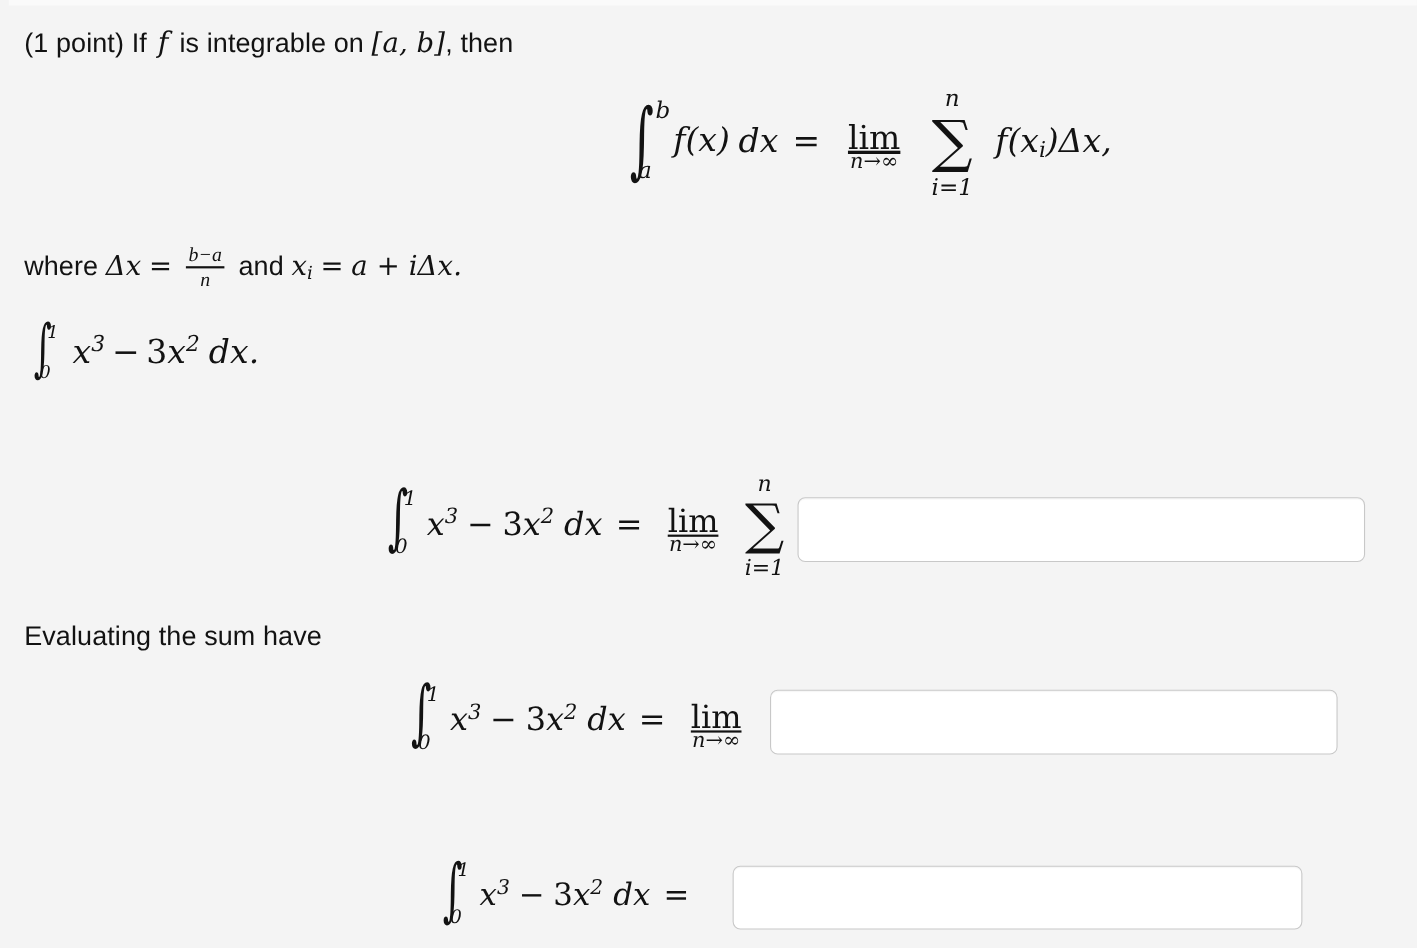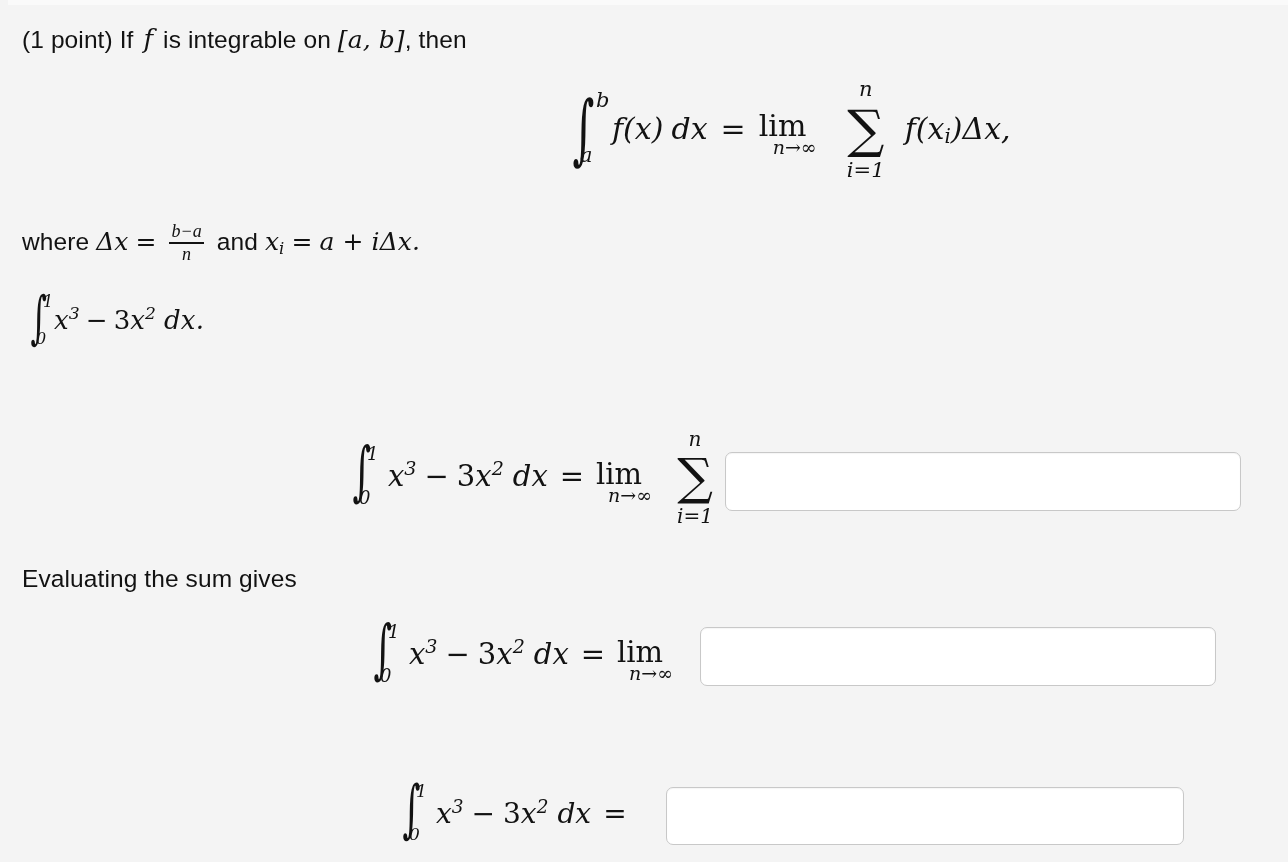--- a/index.html
+++ b/index.html
@@ -91,23 +91,25 @@
   
   .intg-sm { font-size: 24px; width: 26px; height: 42px; }
   .intg-sm .sym { position: absolute; left: 2px; top: 6px; font-size: 30px; }
   .intg-sm .lim-top { top: -7px; left: 15px; font-size: 16px; }
   .intg-sm .lim-bot { bottom: -6px; left: 8px; font-size: 16px; }
 
   
   .limop {
     display: inline-block;
     position: relative;
+    text-align: center;
     font-style: normal;
     font-family: "DejaVu Serif", "Liberation Serif", serif;
     vertical-align: middle;
+    text-decoration: underline;
   }
   .limop .lab { display: block; line-height: 1; }
   .limop .sub {
     position: absolute;
     left: 50%;
     transform: translateX(-50%);
     font-style: italic;
     white-space: nowrap;
     line-height: 1;
   }
@@ -218,42 +220,42 @@
     <span class="math mi"><span>x</span><sub class="e">i</sub></span>
     <span class="math mi op">=</span>
     <span class="math mi">a + iΔx.</span>
   </div>
 
   <div class="prose" style="top:300px;">
     <span class="intg intg-sm" style="margin-left:6px;">
       <span class="sym">∫</span>
       <span class="lim-top">1</span>
       <span class="lim-bot">0</span>
-    </span><span class="math" style="font-size:26px;vertical-align:middle;margin-left:0;"><span>x</span><sup class="e">3</sup><span class="op" style="margin:0 6px;">−</span><span class="num">3</span><span>x</span><sup class="e">2</sup><span style="margin-left:8px;">dx</span><span>.</span></span>
+    </span><span class="math" style="font-size:30px;vertical-align:middle;margin-left:12px;"><span>x</span><sup class="e">3</sup><span class="op" style="margin:0 6px;">−</span><span class="num">3</span><span>x</span><sup class="e">2</sup><span style="margin-left:8px;">dx</span><span>.</span></span>
   </div>
 
 
   <div class="display" style="top:452px;left:342px;">
     <span class="intg intg-sm" style="font-size:27px;width:30px;height:48px;">
       <span class="sym" style="left:2px;top:6px;font-size:34px;">∫</span>
       <span class="lim-top" style="top:-9px;left:17px;font-size:18px;">1</span>
       <span class="lim-bot" style="bottom:-8px;left:9px;font-size:18px;">0</span>
     </span><span class="math" style="font-size:29px;vertical-align:middle;margin-left:8px;"><span>x</span><sup class="e">3</sup><span class="op" style="margin:0 8px;">−</span><span class="num">3</span><span>x</span><sup class="e">2</sup><span style="margin-left:9px;">dx</span></span><span class="math op" style="font-size:29px;vertical-align:middle;margin:0 12px;">=</span><span class="limop" style="font-size:29px;width:68px;height:44px;">
       <span class="lab" style="padding-top:6px;">lim</span>
       <span class="sub" style="bottom:-7px;font-size:19px;">n→∞</span>
     </span><span class="sumop" style="font-size:50px;width:58px;height:44px;margin-left:2px;">
       <span class="sup" style="top:-25px;font-size:20px;">n</span>
       <span class="sym" style="padding-top:2px;">∑</span>
       <span class="sub" style="bottom:-28px;font-size:20px;">i=1</span>
     </span>
   </div>
 
   <input class="answer-box" type="text" style="left: 717px; top: 452px; width: 516px; height: 59px;" placeholder="">
 
-  <div class="prose" style="top:565px;">Evaluating the sum gives</div>
+  <div class="prose" style="top:565px;">Evaluating the sum have</div>
 
   <div class="display" style="top:630px;left:363px;">
     <span class="intg intg-sm" style="font-size:27px;width:30px;height:48px;">
       <span class="sym" style="left:2px;top:6px;font-size:34px;">∫</span>
       <span class="lim-top" style="top:-9px;left:17px;font-size:18px;">1</span>
       <span class="lim-bot" style="bottom:-8px;left:9px;font-size:18px;">0</span>
     </span><span class="math" style="font-size:29px;vertical-align:middle;margin-left:8px;"><span>x</span><sup class="e">3</sup><span class="op" style="margin:0 8px;">−</span><span class="num">3</span><span>x</span><sup class="e">2</sup><span style="margin-left:9px;">dx</span></span><span class="math op" style="font-size:29px;vertical-align:middle;margin:0 12px;">=</span><span class="limop" style="font-size:29px;width:68px;height:44px;">
       <span class="lab" style="padding-top:6px;">lim</span>
       <span class="sub" style="bottom:-7px;font-size:19px;">n→∞</span>
     </span>

